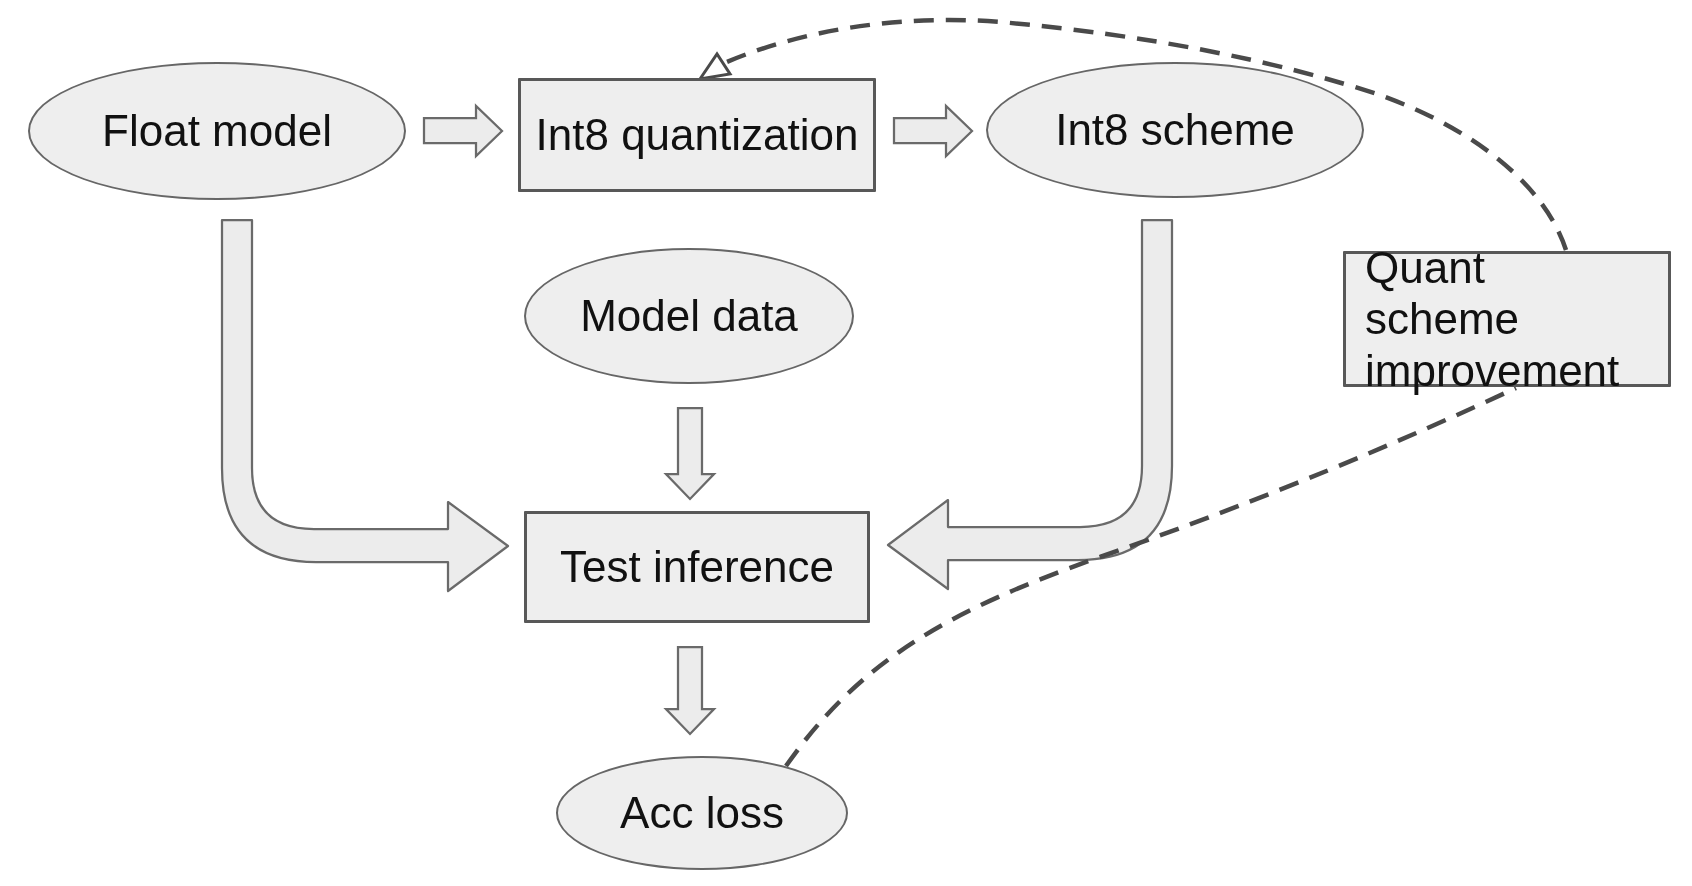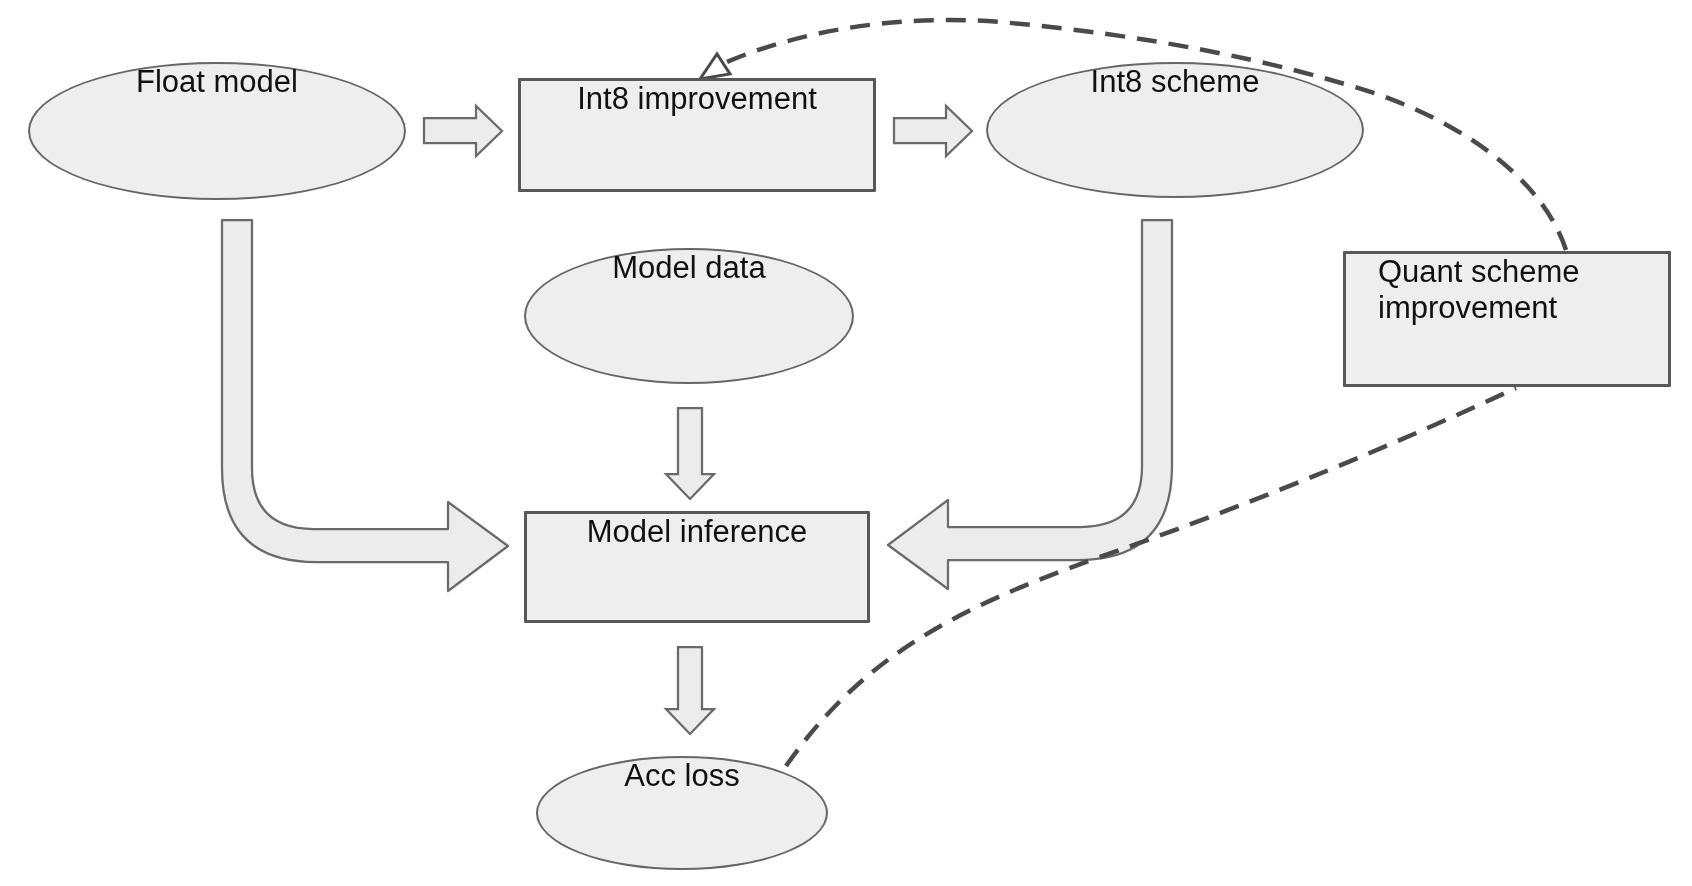--- a/index.html
+++ b/index.html
@@ -17,50 +17,50 @@
   }
   .arrow-layer {
     position: absolute;
     inset: 0;
     z-index: 1;
   }
   .node {
     position: absolute;
     z-index: 2;
     display: flex;
-    align-items: flex-start;
+    align-items: center;
     justify-content: center;
     box-sizing: border-box;
     background: var(--node-fill, #eeeeee);
     border: 2px solid var(--node-border, #666666);
     color: var(--text, #111111);
-    font-size: 31px;
+    font-size: 44px;
     line-height: 1.16;
     text-align: center;
     white-space: nowrap;
   }
   .node.ellipse { border-radius: 50%; }
   .node.rect {
     border-width: 3px;
     border-color: var(--rect-border, #585858);
     border-radius: 1px;
   }
   .node.rect.left-text {
     justify-content: flex-start;
     text-align: left;
-    padding: 0 32px;
+    padding: 0 19px;
     white-space: normal;
   }
   
   #float-model        { left: 28px;   top: 62px;  width: 378px; height: 138px; }
   #int8-quantization  { left: 518px;  top: 78px;  width: 358px; height: 114px; }
   #int8-model         { left: 986px;  top: 62px;  width: 378px; height: 136px; }
   #test-data          { left: 524px;  top: 248px; width: 330px; height: 136px; }
   #model-inference    { left: 524px;  top: 511px; width: 346px; height: 112px; }
-  #acc-loss           { left: 536px;  top: 756px; width: 292px; height: 114px; }
+  #acc-loss           { left: 556px;  top: 756px; width: 292px; height: 114px; }
   #quant-scheme       { left: 1343px; top: 251px; width: 328px; height: 136px; }
 
   .block-arrow {
     fill: var(--arrow-fill, #ececec);
     stroke: var(--arrow-border, #6a6a6a);
     stroke-width: 2.25;
     stroke-linejoin: miter;
   }
   .pipe-arrow {
     fill: var(--arrow-fill, #ececec);
@@ -105,33 +105,33 @@
     <path class="dashed-edge" d="M 1566 250 C 1548 195 1490 135 1380 95 C 1280 62 1150 35 1000 22 C 900 14 800 30 722 64"></path>
 
     <polygon class="open-arrowhead" points="700,79 717,54 730,74"></polygon>
   </svg>
 
   <div id="float-model" class="node ellipse">
     <span>Float model</span>
   </div>
 
   <div id="int8-quantization" class="node rect">
-    <span>Int8 improvement</span>
+    <span>Int8 quantization</span>
   </div>
 
   <div id="int8-model" class="node ellipse">
     <span>Int8 scheme</span>
   </div>
 
   <div id="test-data" class="node ellipse">
     <span>Model data</span>
   </div>
 
   <div id="model-inference" class="node rect">
-    <span>Model inference</span>
+    <span>Test inference</span>
   </div>
 
   <div id="acc-loss" class="node ellipse">
     <span>Acc loss</span>
   </div>
 
   <div id="quant-scheme" class="node rect left-text">
     <span>Quant scheme improvement</span>
   </div>
 

